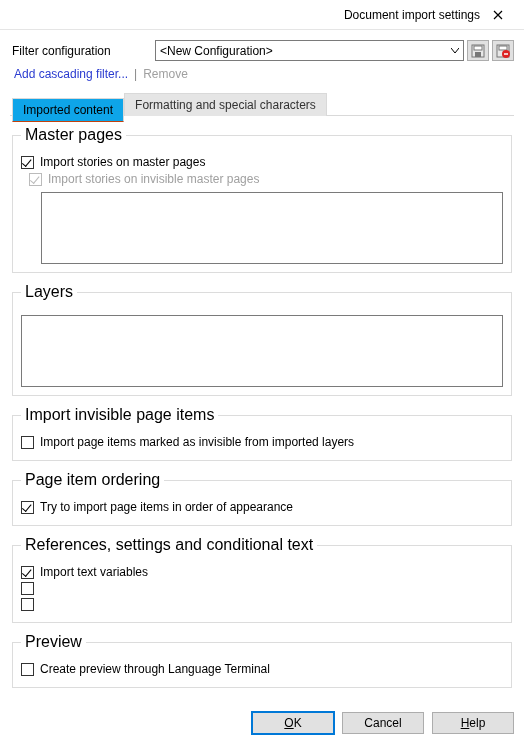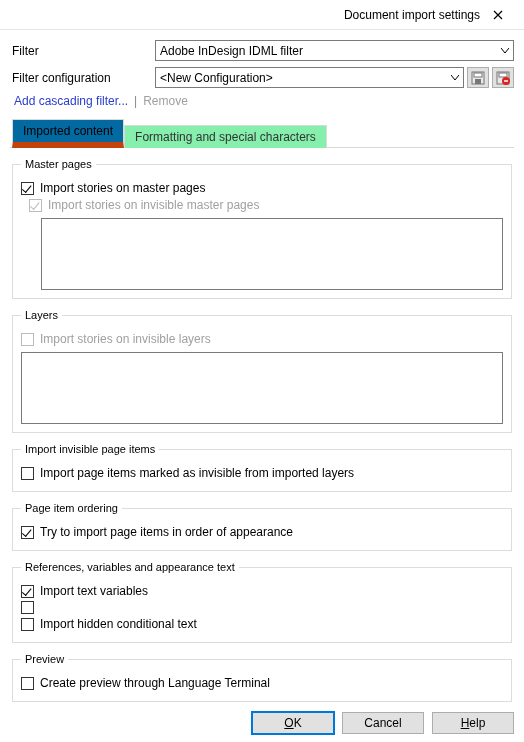--- a/index.html
+++ b/index.html
@@ -84,40 +84,40 @@
     border: 1px solid #d9d9d9;
     border-bottom: none;
     background: #fff;
     padding: 4px 10px 4px 10px;
     margin-right: 0;
     position: relative;
     cursor: pointer;
   }
   .tab.inactive {
     top: 1px;
-    background: #86efac;
+    background: #e5e5e5;
     color: #333;
   }
   .tab.active {
-    border-bottom: 6px solid #c2410c;
-    top: 1px;
-    background: #0369a1;
+    border-bottom: 1px solid #c2410c;
+    top: 7px;
+    background: #0ea5e9;
     z-index: 2;
   }
   .tab-panel {
     padding: 10px 2px 2px 2px;
   }
   fieldset.group {
     border: 1px solid #dcdcdc;
     margin: 0 0 10px 0;
     padding: 8px 8px 8px 8px;
   }
   fieldset.group > legend {
     padding: 0 4px;
-    font-size: 11px;
+    font-size: 16px;
     color: #000;
   }
   .chk-line {
     display: flex;
     align-items: center;
     gap: 6px;
     margin: 3px 0;
   }
   .chk {
     width: 13px; height: 13px;
@@ -171,31 +171,20 @@
   <div class="title">Document import settings</div>
   <div class="close-btn">
     <svg viewBox="0 0 10 10">
         <path d="M1 1 L9 9 M9 1 L1 9" stroke="#000" stroke-width="1.2"></path>
       </svg>
   </div>
 </div>
 
 <div class="content">
 
-  <div class="row">
-    <div class="row-label">Filter</div>
-    <div class="select">
-      <span>Adobe InDesign IDML filter</span>
-      <span class="arrow">
-          <svg viewBox="0 0 8 6">
-            <path d="M0 0 L4 5 L8 0" fill="none" stroke="#000" stroke-width="1"></path>
-          </svg>
-        </span>
-    </div>
-  </div>
 
   <div class="row">
     <div class="row-label">Filter configuration</div>
     <div class="select" style="flex:1">
       <span>&lt;New Configuration&gt;</span>
       <span class="arrow">
           <svg viewBox="0 0 8 6">
             <path d="M0 0 L4 5 L8 0" fill="none" stroke="#000" stroke-width="1"></path>
           </svg>
         </span>
@@ -238,55 +227,50 @@
       </div>
       <div class="chk-line indent">
         <span class="chk checked disabled"></span>
         <span class="label-disabled">Import stories on invisible master pages</span>
       </div>
       <div class="listbox wide"></div>
     </fieldset>
 
     <fieldset class="group">
       <legend>Layers</legend>
-      <div class="chk-line">
-        <span class="chk disabled"></span>
-        <span class="label-disabled">Import stories on invisible layers</span>
-      </div>
       <div class="listbox small"></div>
     </fieldset>
 
     <fieldset class="group">
       <legend>Import invisible page items</legend>
       <div class="chk-line">
         <span class="chk"></span>
         <span>Import page items marked as invisible from imported layers</span>
       </div>
     </fieldset>
 
     <fieldset class="group">
       <legend>Page item ordering</legend>
       <div class="chk-line">
         <span class="chk checked"></span>
         <span>Try to import page items in order of appearance</span>
       </div>
     </fieldset>
 
     <fieldset class="group">
-      <legend>References, variables and appearance text</legend>
+      <legend>References, settings and conditional text</legend>
       <div class="chk-line">
         <span class="chk checked"></span>
         <span>Import text variables</span>
       </div>
       <div class="chk-line">
         <span class="chk"></span>
       </div>
       <div class="chk-line">
         <span class="chk"></span>
-        <span>Import hidden conditional text</span>
       </div>
     </fieldset>
 
     <fieldset class="group">
       <legend>Preview</legend>
       <div class="chk-line">
         <span class="chk"></span>
         <span>Create preview through Language Terminal</span>
       </div>
     </fieldset>

